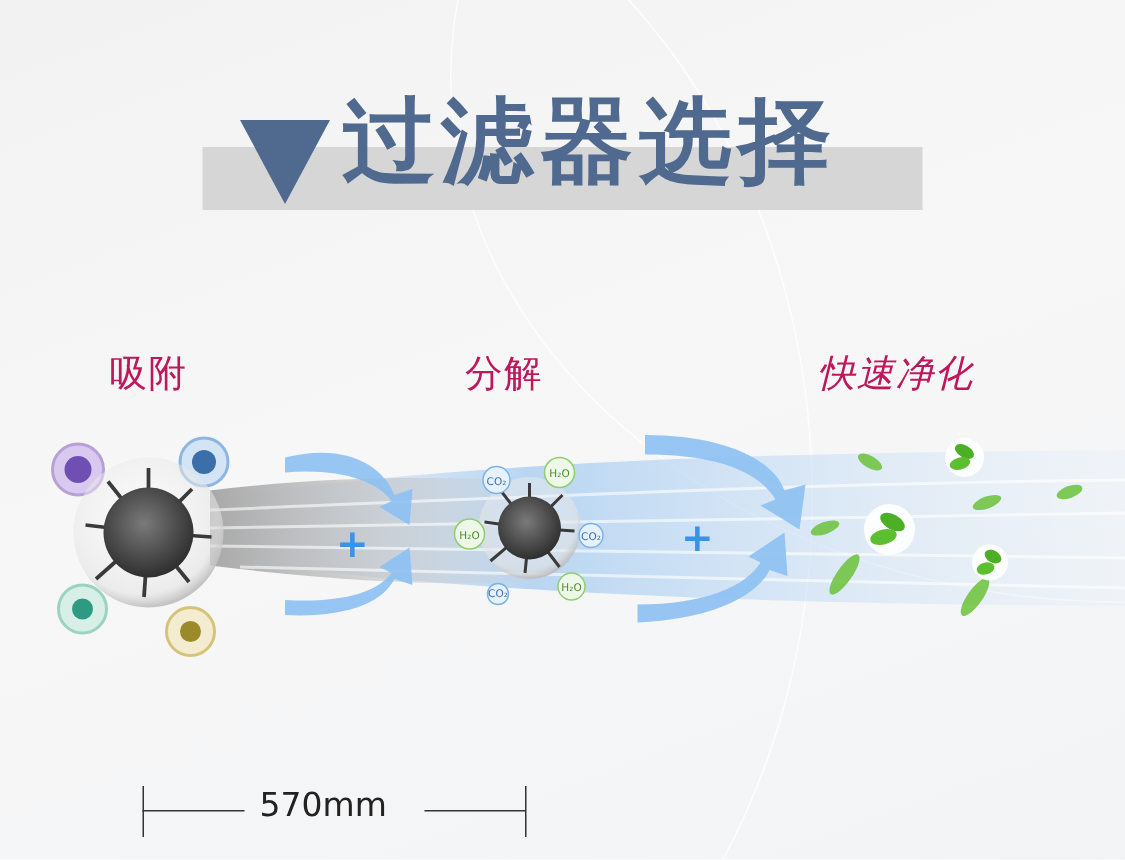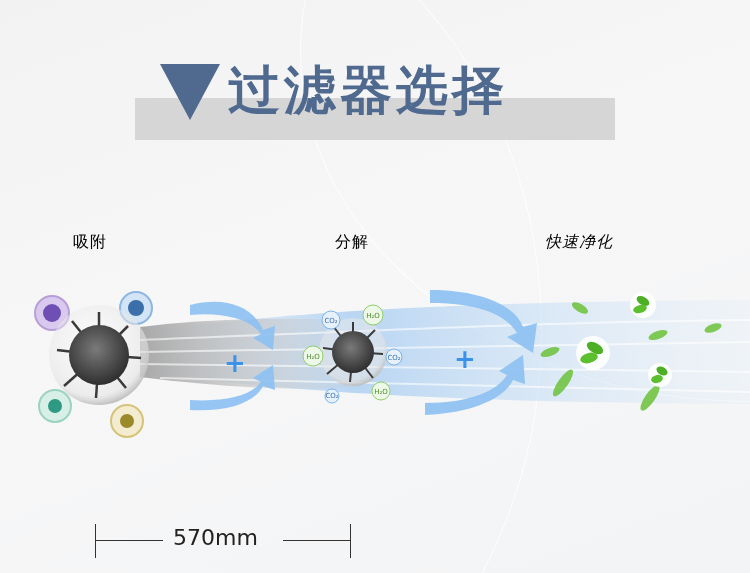--- a/index.html
+++ b/index.html
@@ -1,45 +1,45 @@
 <!DOCTYPE html>
 <html><head>
 <meta charset="utf-8">
 <style>
   html,body{margin:0;padding:0;}
   body{width:750px;height:573px;overflow:hidden;position:relative;
     background:linear-gradient(160deg,#f2f2f3 0%,#f7f7f8 45%,#f3f4f5 100%);
     font-family:"DejaVu Sans","Liberation Sans",sans-serif;}
   .swoosh{position:absolute;border-radius:50%;border:1px solid rgba(255,255,255,0.8);pointer-events:none;}
   .title-bar{position:absolute;left:135px;top:98px;width:480px;height:42px;background:#d6d6d7;}
-  .title{position:absolute;left:160px;top:56px;height:80px;display:flex;align-items:flex-start;
-    color:#4f6a8e;font-family:"DejaVu Serif","Liberation Serif",serif;font-weight:bold;font-size:52px;letter-spacing:4px;}
+  .title{position:absolute;left:160px;top:56px;height:80px;display:flex;align-items:flex-end;
+    color:#4f6a8e;font-family:"DejaVu Serif","Liberation Serif",serif;font-weight:bold;font-size:62px;letter-spacing:4px;}
   .tri{width:0;height:0;border-left:30px solid transparent;border-right:30px solid transparent;border-top:56px solid #4f6a8e;margin-right:8px;margin-top:8px;}
-  .stage-label{position:absolute;top:232px;font-size:16px;color:#000000;letter-spacing:1px;font-family:"DejaVu Sans",sans-serif;}
+  .stage-label{position:absolute;top:232px;font-size:25px;color:#be185d;letter-spacing:1px;font-family:"DejaVu Sans",sans-serif;}
   .stream{position:absolute;left:140px;top:292px;width:610px;height:120px;}
   .plus{position:absolute;font-size:26px;font-weight:bold;color:#3a93e8;line-height:1;}
   .dim{position:absolute;left:95px;top:520px;width:304px;height:40px;text-decoration:underline;}
   .dim .tick{position:absolute;top:4px;width:1px;height:34px;background:#333;}
   .dim .line{position:absolute;top:20px;height:1px;background:#333;}
   .dim .val{position:absolute;left:78px;top:5px;font-size:22px;color:#222;font-family:"DejaVu Sans",sans-serif;}
 </style>
 </head>
 <body>
 
 <div class="swoosh" style="left:-220px;top:-120px;width:760px;height:900px;"></div>
 <div class="swoosh" style="left:300px;top:-300px;width:900px;height:700px;"></div>
 
 <div class="title-bar"></div>
 <div class="title">
   <div class="tri"></div>
   <span>过滤器选择</span>
 </div>
 
 <div class="stage-label" style="left:73px;">吸附</div>
-<div class="stage-label" style="left:335px;">分解</div>
+<div class="stage-label" style="left:310px;">分解</div>
 <div class="stage-label" style="left:545px;font-style:italic;">快速净化</div>
 
 <svg class="stream" viewBox="0 0 610 120" preserveAspectRatio="none">
   <defs>
     <linearGradient id="grey" x1="0" x2="1">
       <stop offset="0" stop-color="#9a9a9a" stop-opacity="0.85"></stop>
       <stop offset="0.45" stop-color="#bcbcbc" stop-opacity="0.6"></stop>
       <stop offset="1" stop-color="#cfcfcf" stop-opacity="0"></stop>
     </linearGradient>
     <linearGradient id="blue" x1="0" x2="1">

